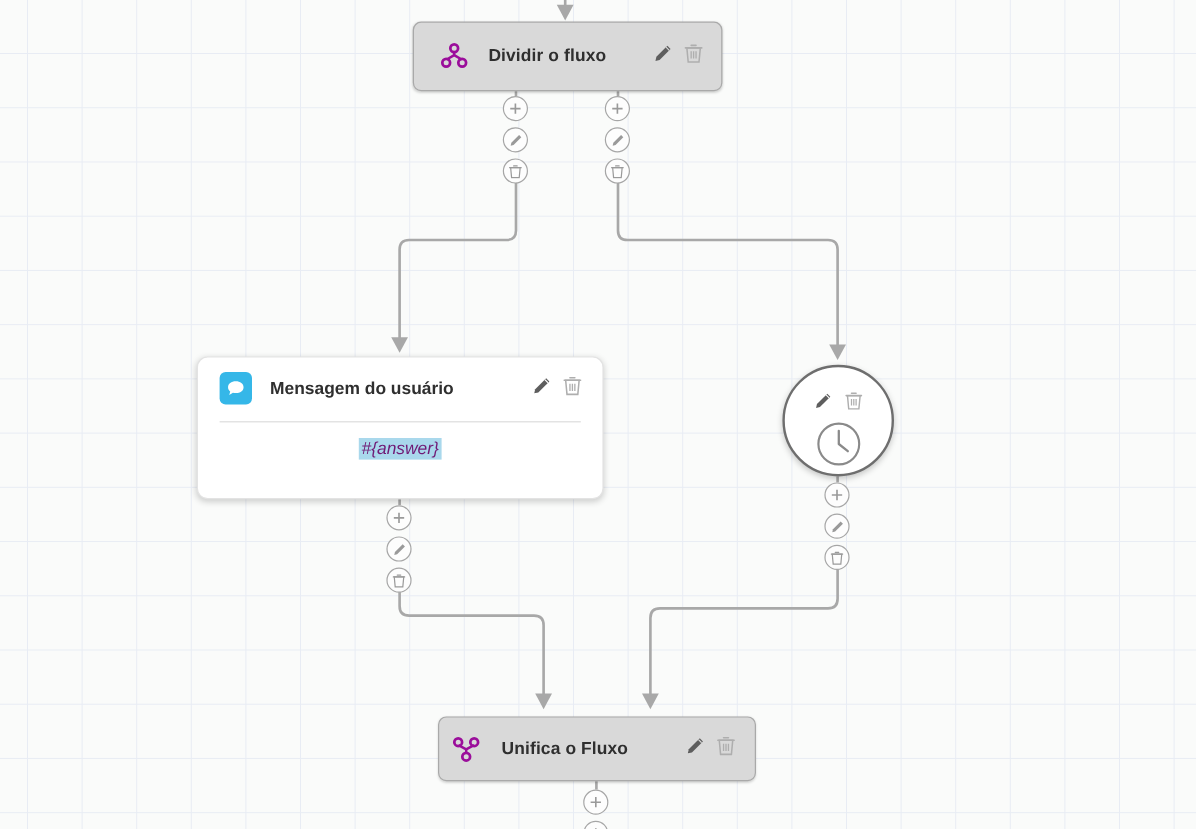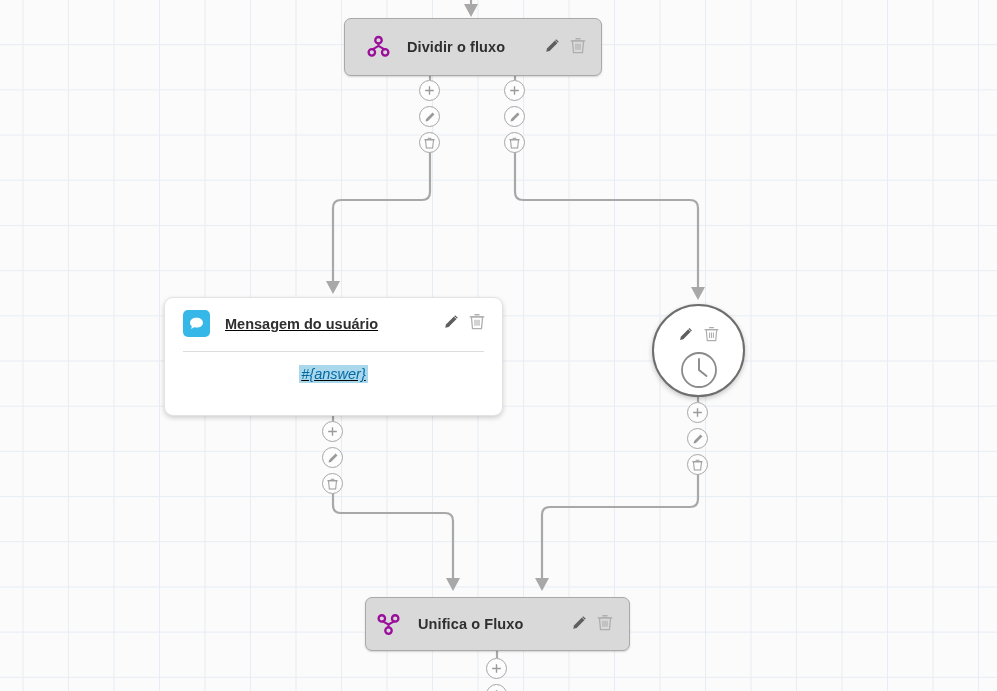--- a/index.html
+++ b/index.html
@@ -41,21 +41,20 @@
     border-radius: 7px;
     box-shadow: 0 1px 2px rgba(0,0,0,0.16);
     display: flex;
     align-items: center;
   }
   .node-white {
     background: #ffffff;
     border: 1px solid #e3e3e3;
     border-radius: 9px;
     box-shadow: 0 2px 5px rgba(0,0,0,0.18);
-    text-decoration: underline;
   }
   .node-title {
     font-size: 14.5px;
     font-weight: bold;
     color: #2f2f2f;
     letter-spacing: 0.1px;
     white-space: nowrap;
     text-align: right;
   }
   .ico-slot {
@@ -99,21 +98,21 @@
     background: #dcdcdc;
     margin: 14px 18px 0 18px;
   }
   .msg-body {
     text-align: center;
     padding: 13px 18px 18px 18px;
   }
   .msg-var {
     font-style: italic;
     font-size: 14.5px;
-    color: #0369a1;
+    color: #701a75;
     background: #a9d8ec;
     padding: 1px 2px;
   }
 
   
   .node-circle {
     position: absolute;
     border-radius: 50%;
     background: #ffffff;
     border: 2px solid #6e6e6e;

